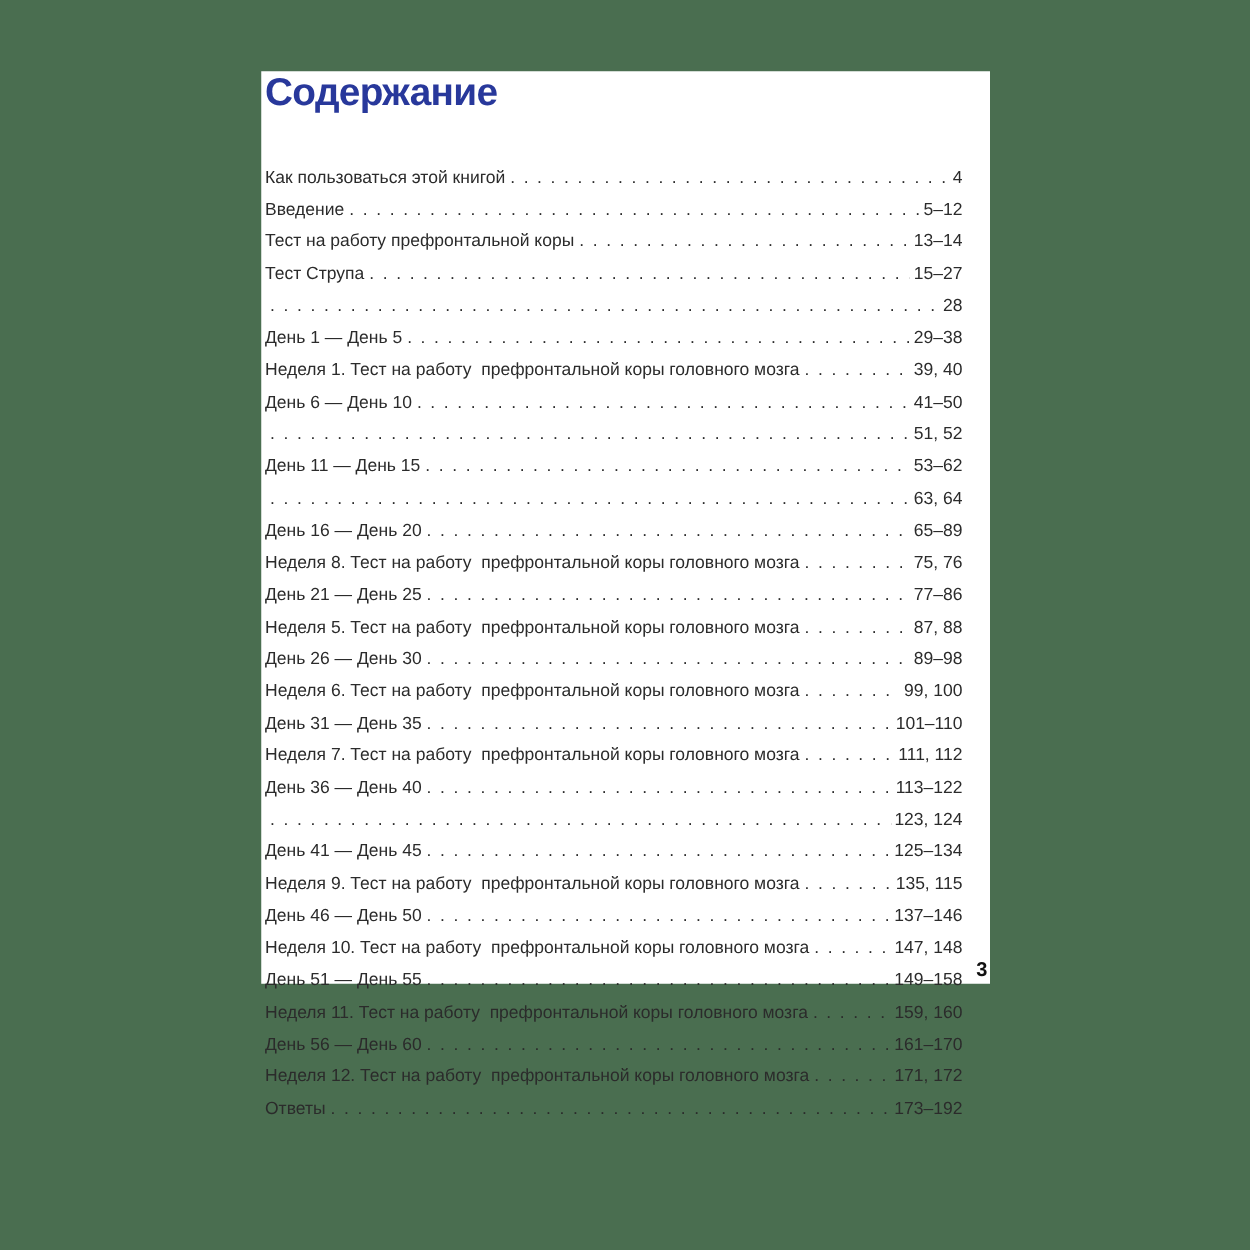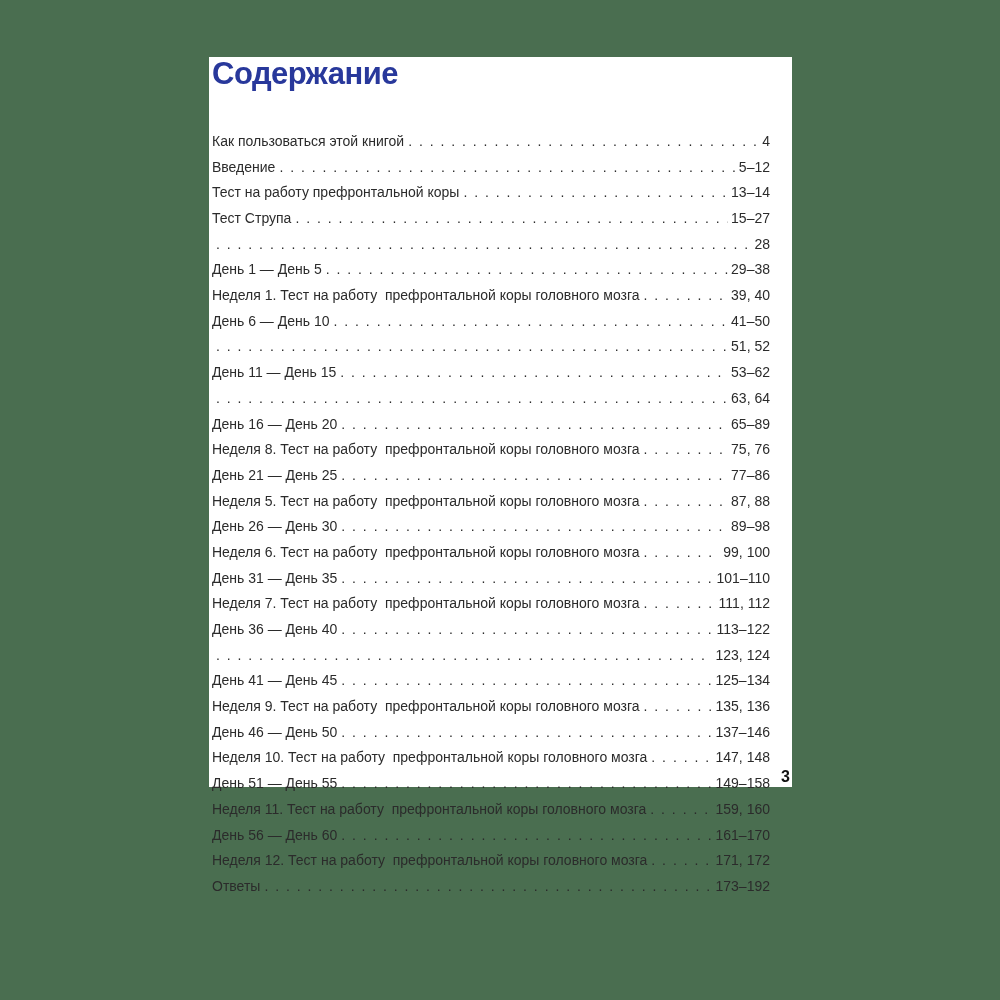--- a/index.html
+++ b/index.html
@@ -180,21 +180,21 @@
         <span class="toc-pages">123, 124</span>
       </div>
       <div class="toc-row">
         <span class="toc-title">День 41 — День 45</span>
         <span class="toc-leader">. . . . . . . . . . . . . . . . . . . . . . . . . . . . . . . . . . . . . . . . . . . . . . . . . . . . . . . . . . . . . . . . . . . . . . . . . . . . . . . . . . . . . . . . . . . . . . . . . . . . . . . . . . . . . . . . . . . . . . . . </span>
         <span class="toc-pages">125–134</span>
       </div>
       <div class="toc-row">
         <span class="toc-title">Неделя 9. Тест на работу  префронтальной коры головного мозга</span>
         <span class="toc-leader">. . . . . . . . . . . . . . . . . . . . . . . . . . . . . . . . . . . . . . . . . . . . . . . . . . . . . . . . . . . . . . . . . . . . . . . . . . . . . . . . . . . . . . . . . . . . . . . . . . . . . . . . . . . . . . . . . . . . . . . . </span>
-        <span class="toc-pages">135, 136</span>
+        <span class="toc-pages">135, 115</span>
       </div>
       <div class="toc-row">
         <span class="toc-title">День 46 — День 50</span>
         <span class="toc-leader">. . . . . . . . . . . . . . . . . . . . . . . . . . . . . . . . . . . . . . . . . . . . . . . . . . . . . . . . . . . . . . . . . . . . . . . . . . . . . . . . . . . . . . . . . . . . . . . . . . . . . . . . . . . . . . . . . . . . . . . . </span>
         <span class="toc-pages">137–146</span>
       </div>
       <div class="toc-row">
         <span class="toc-title">Неделя 10. Тест на работу  префронтальной коры головного мозга</span>
         <span class="toc-leader">. . . . . . . . . . . . . . . . . . . . . . . . . . . . . . . . . . . . . . . . . . . . . . . . . . . . . . . . . . . . . . . . . . . . . . . . . . . . . . . . . . . . . . . . . . . . . . . . . . . . . . . . . . . . . . . . . . . . . . . . </span>
         <span class="toc-pages">147, 148</span>

